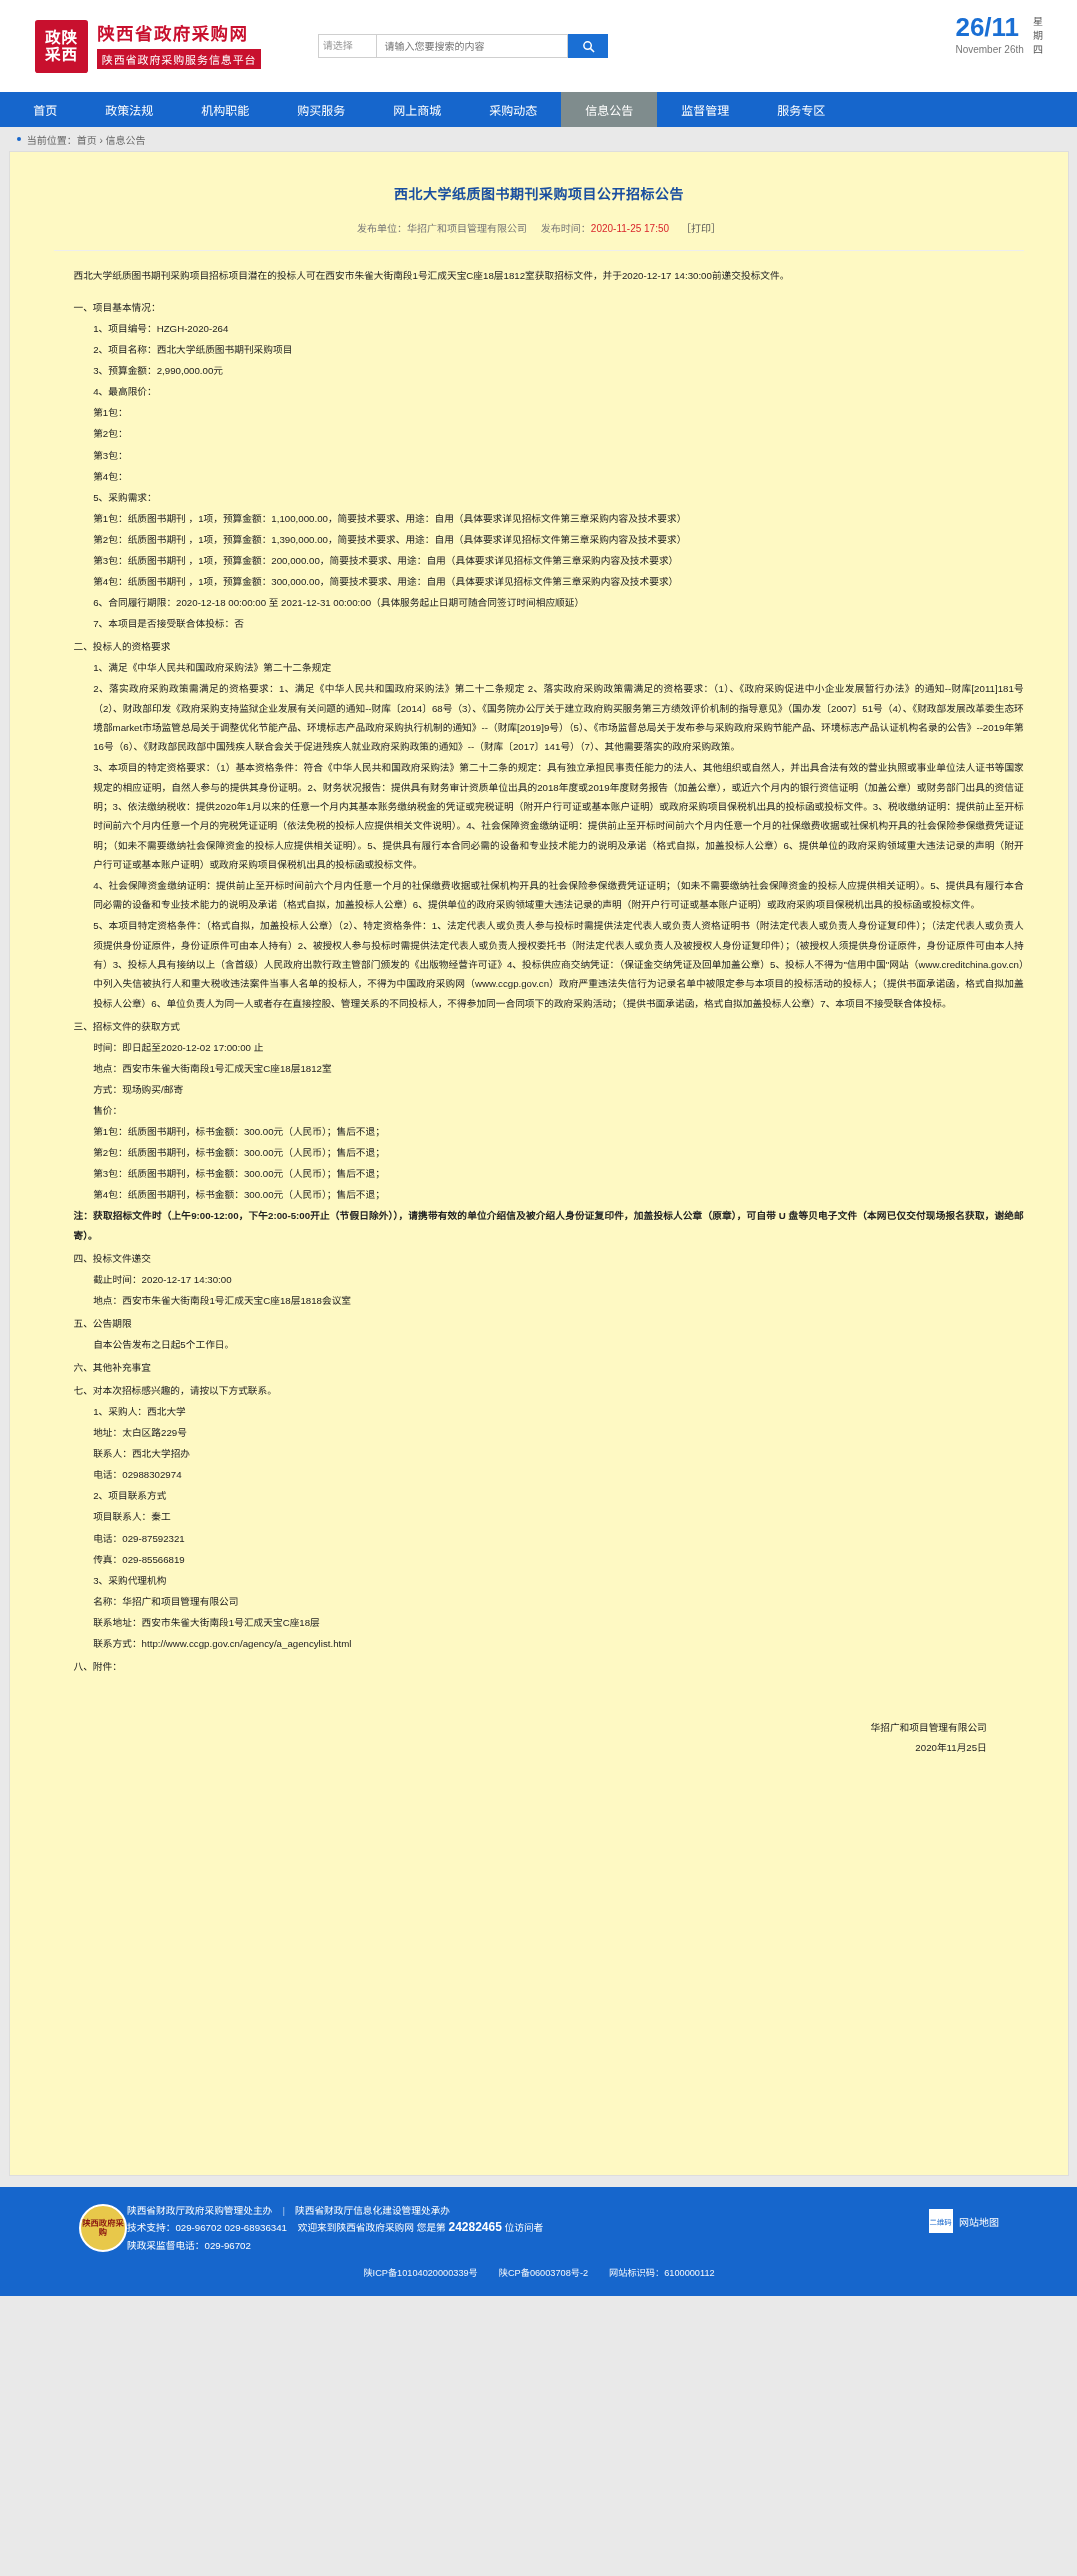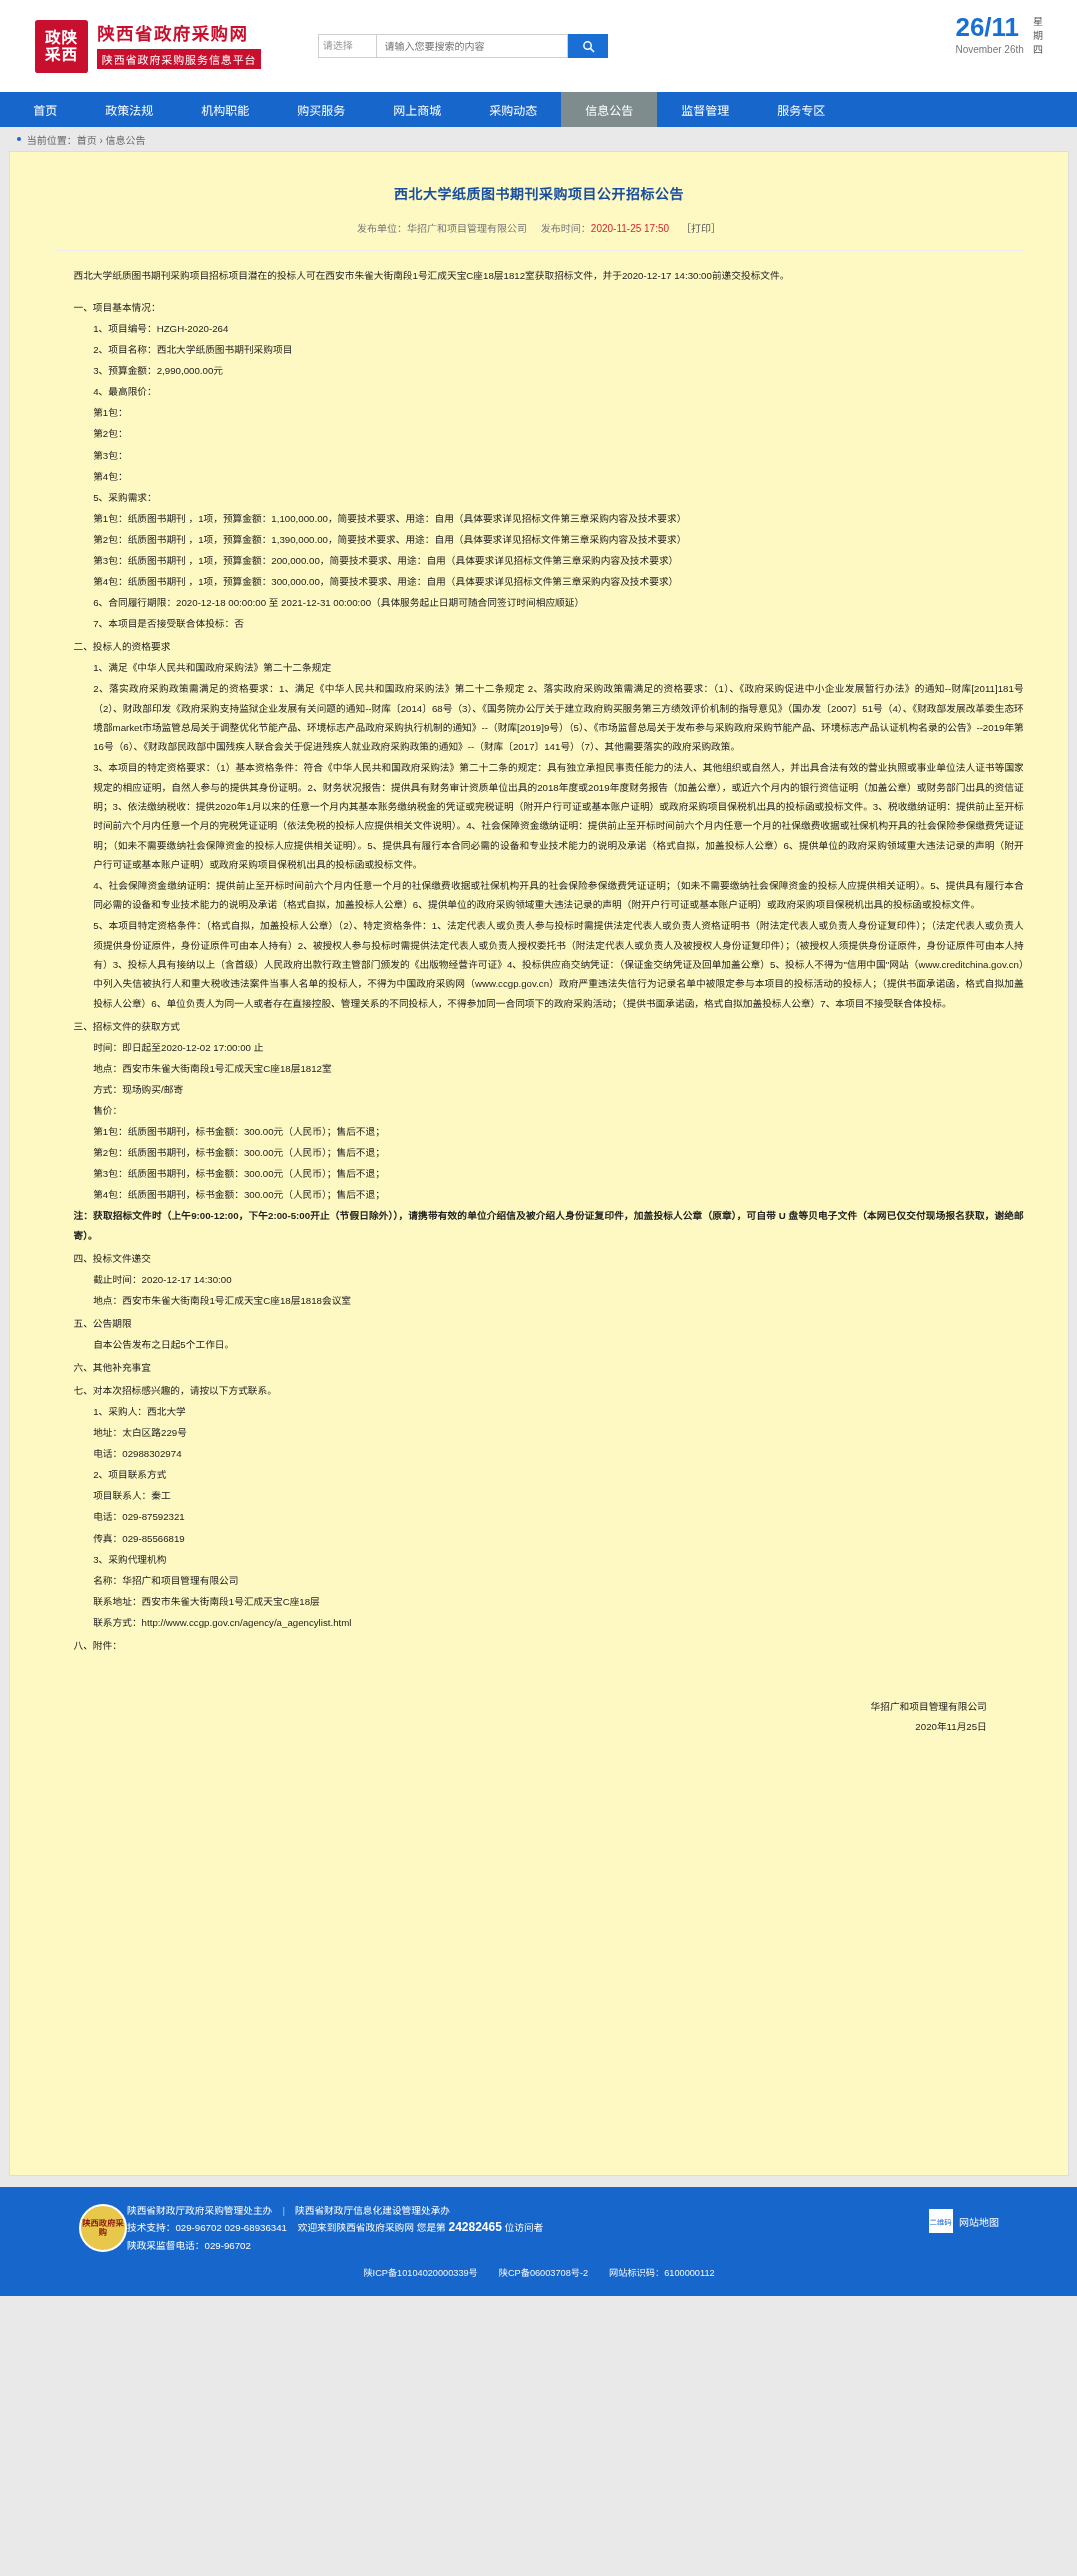--- a/index.html
+++ b/index.html
@@ -350,20 +350,21 @@
           <p class="p just lvl1 bold">注：获取招标文件时（上午9:00-12:00，下午2:00-5:00开止（节假日除外）），请携带有效的单位介绍信及被介绍人身份证复印件，加盖投标人公章（原章），可自带 U 盘等贝电子文件（本网已仅交付现场报名获取，谢绝邮寄）。</p>
           <p class="p lvl1 sec">四、投标文件递交</p>
           <p class="p just lvl2">截止时间：2020-12-17 14:30:00</p>
           <p class="p just lvl2">地点：西安市朱雀大街南段1号汇成天宝C座18层1818会议室</p>
           <p class="p lvl1 sec">五、公告期限</p>
           <p class="p just lvl2">自本公告发布之日起5个工作日。</p>
           <p class="p lvl1 sec">六、其他补充事宜</p>
           <p class="p lvl1 sec">七、对本次招标感兴趣的，请按以下方式联系。</p>
           <p class="p just lvl2">1、采购人：西北大学</p>
           <p class="p just lvl2">地址：太白区路229号</p>
+          <p class="p just lvl2">联系人：西北大学招办</p>
           <p class="p just lvl2">电话：02988302974</p>
           <p class="p just lvl2">2、项目联系方式</p>
           <p class="p just lvl2">项目联系人：秦工</p>
           <p class="p just lvl2">电话：029-87592321</p>
           <p class="p just lvl2">传真：029-85566819</p>
           <p class="p just lvl2">3、采购代理机构</p>
           <p class="p just lvl2">名称：华招广和项目管理有限公司</p>
           <p class="p just lvl2">联系地址：西安市朱雀大街南段1号汇成天宝C座18层</p>
           <p class="p just lvl2">联系方式：http://www.ccgp.gov.cn/agency/a_agencylist.html</p>
           <p class="p lvl1 sec">八、附件：</p>

